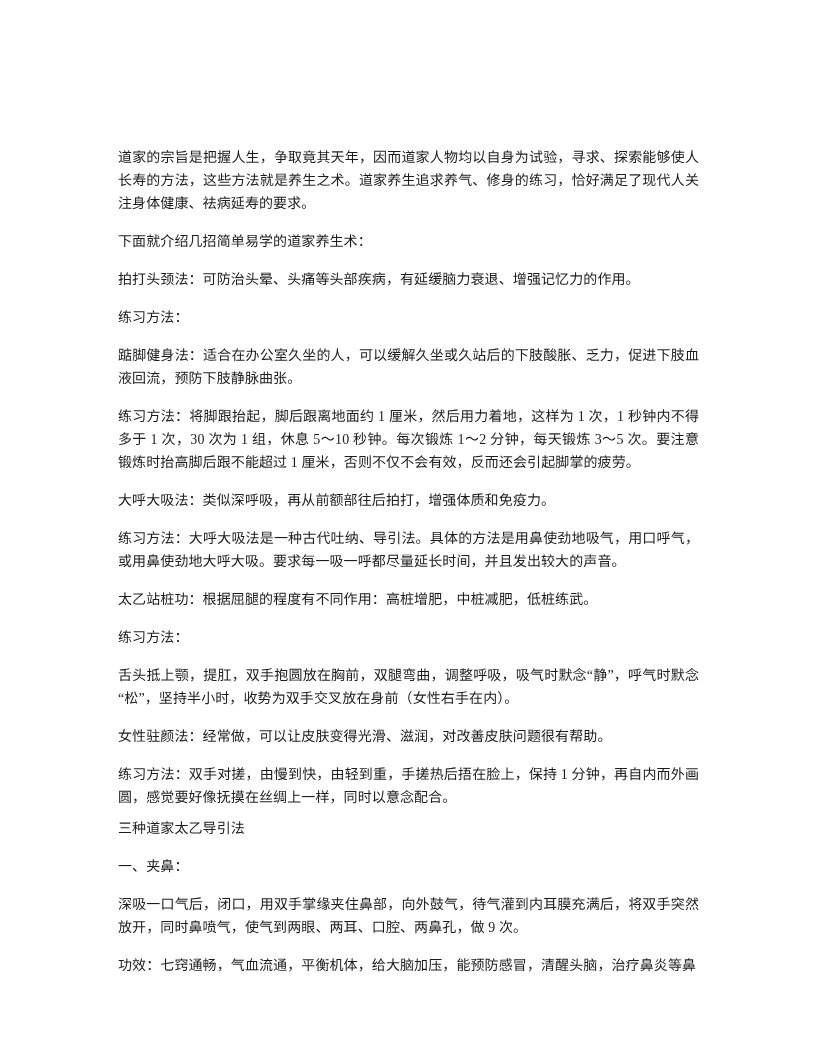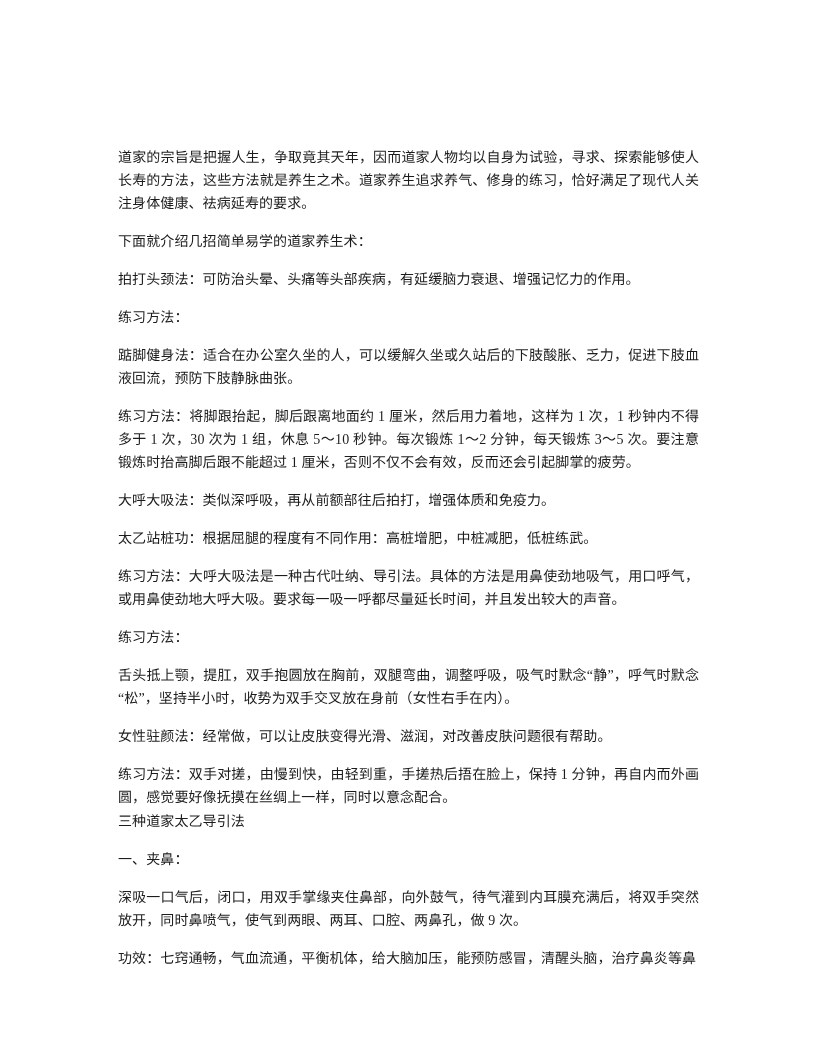--- a/index.html
+++ b/index.html
@@ -44,41 +44,41 @@
     color: #1c1c1c;
   }
 
   
   .para.indent {
     text-indent: 2em;
   }
 
   
   .para.tight {
-    margin-bottom: 1px;
+    margin-bottom: 8px;
   }
 
   .para:last-child {
     margin-bottom: 6px;
   }
 </style>
 </head>
 <body>
 
 <div class="page">
   <div class="doc-body" id="doc-body">
       <p class="para">道家的宗旨是把握人生，争取竟其天年，因而道家人物均以自身为试验，寻求、探索能够使人长寿的方法，这些方法就是养生之术。道家养生追求养气、修身的练习，恰好满足了现代人关注身体健康、祛病延寿的要求。</p>
       <p class="para">下面就介绍几招简单易学的道家养生术：</p>
       <p class="para">拍打头颈法：可防治头晕、头痛等头部疾病，有延缓脑力衰退、增强记忆力的作用。</p>
       <p class="para">练习方法：</p>
       <p class="para">踮脚健身法：适合在办公室久坐的人，可以缓解久坐或久站后的下肢酸胀、乏力，促进下肢血液回流，预防下肢静脉曲张。</p>
       <p class="para">练习方法：将脚跟抬起，脚后跟离地面约 1 厘米，然后用力着地，这样为 1 次，1 秒钟内不得多于 1 次，30 次为 1 组，休息 5～10 秒钟。每次锻炼 1～2 分钟，每天锻炼 3～5 次。要注意锻炼时抬高脚后跟不能超过 1 厘米，否则不仅不会有效，反而还会引起脚掌的疲劳。</p>
       <p class="para">大呼大吸法：类似深呼吸，再从前额部往后拍打，增强体质和免疫力。</p>
+      <p class="para">练习方法：大呼大吸法是一种古代吐纳、导引法。具体的方法是用鼻使劲地吸气，用口呼气，或用鼻使劲地大呼大吸。要求每一吸一呼都尽量延长时间，并且发出较大的声音。</p>
       <p class="para">太乙站桩功：根据屈腿的程度有不同作用：高桩增肥，中桩减肥，低桩练武。</p>
-      <p class="para">练习方法：大呼大吸法是一种古代吐纳、导引法。具体的方法是用鼻使劲地吸气，用口呼气，或用鼻使劲地大呼大吸。要求每一吸一呼都尽量延长时间，并且发出较大的声音。</p>
       <p class="para">练习方法：</p>
       <p class="para">舌头抵上颚，提肛，双手抱圆放在胸前，双腿弯曲，调整呼吸，吸气时默念“静”，呼气时默念“松”，坚持半小时，收势为双手交叉放在身前（女性右手在内）。</p>
       <p class="para">女性驻颜法：经常做，可以让皮肤变得光滑、滋润，对改善皮肤问题很有帮助。</p>
       <p class="para tight">练习方法：双手对搓，由慢到快，由轻到重，手搓热后捂在脸上，保持 1 分钟，再自内而外画圆，感觉要好像抚摸在丝绸上一样，同时以意念配合。</p>
       <p class="para">三种道家太乙导引法</p>
       <p class="para">一、夹鼻：</p>
       <p class="para">深吸一口气后，闭口，用双手掌缘夹住鼻部，向外鼓气，待气灌到内耳膜充满后，将双手突然放开，同时鼻喷气，使气到两眼、两耳、口腔、两鼻孔，做 9 次。</p>
       <p class="para">功效：七窍通畅，气血流通，平衡机体，给大脑加压，能预防感冒，清醒头脑，治疗鼻炎等鼻</p>
     </div>
 </div>

